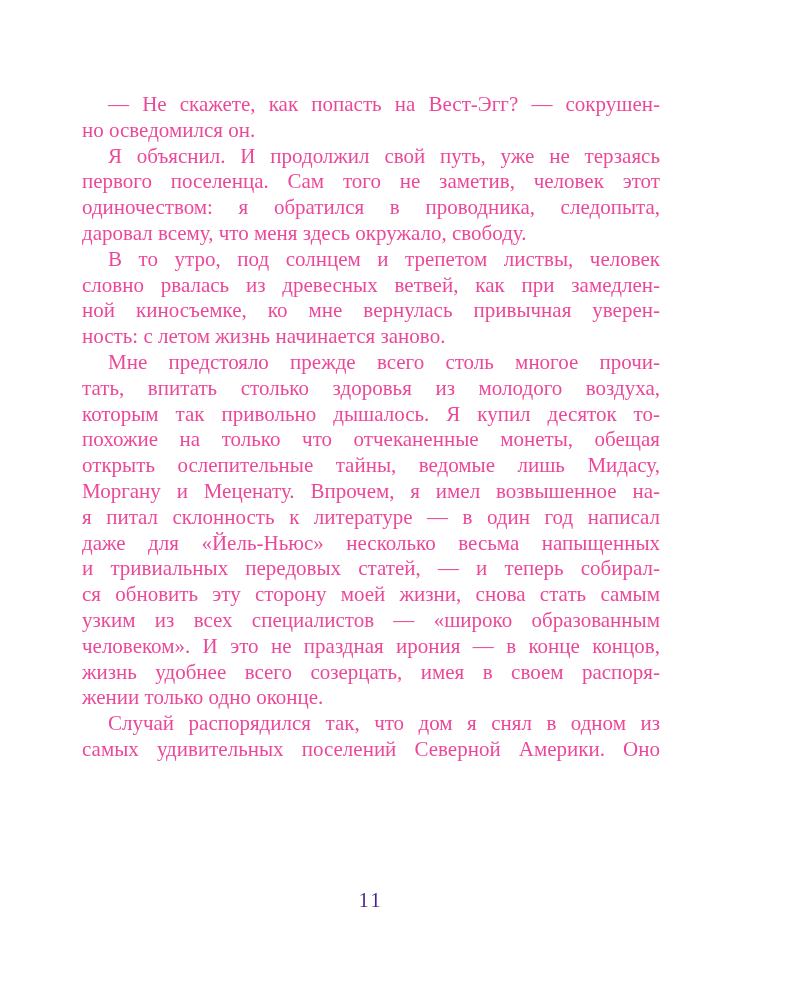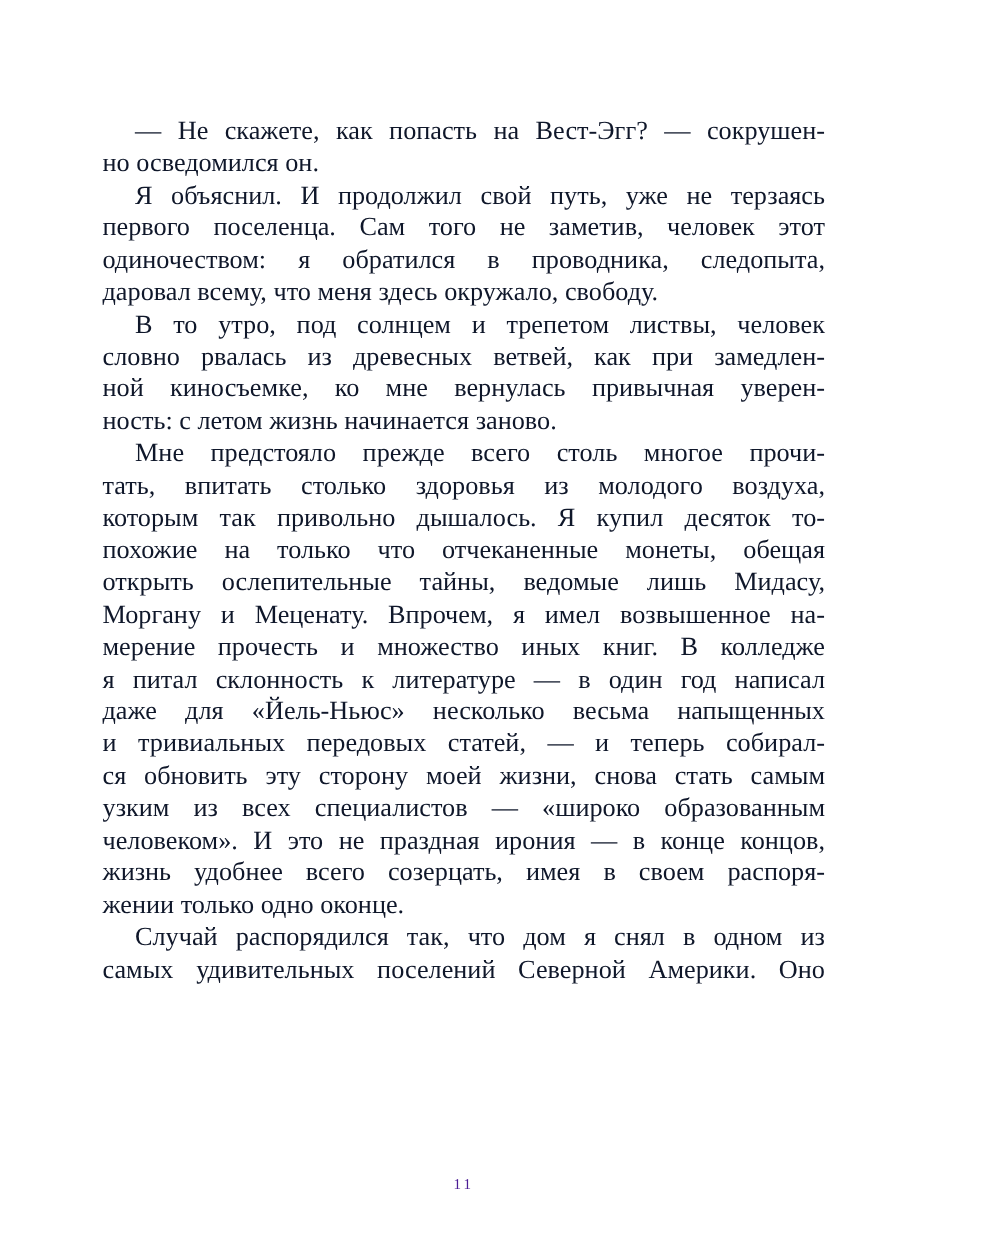--- a/index.html
+++ b/index.html
@@ -17,21 +17,21 @@
     position: relative;
     width: 800px;
     height: 1000px;
     background: #ffffff;
   }
   .text-block {
     position: absolute;
     left: 82px;
     top: 92px;
     width: 578px;
-    color: #0f172a;
+    color: #ec4899;
     font-size: 21px;
     line-height: 25.8px;
   }
   .paragraph {
     margin: 0;
     padding: 0;
   }
   .line {
     text-align: justify;
     text-align-last: justify;
@@ -45,24 +45,23 @@
   .line.para-last {
     text-align-last: left;
   }
   .page-number {
     position: absolute;
     left: 82px;
     top: 889px;
     width: 578px;
     text-align: center;
     color: #4c1d95;
-    font-size: 12px;
+    font-size: 20px;
     letter-spacing: 2.5px;
     line-height: 22px;
-    margin-top: 47px;
   }
 </style>
 </head>
 <body style="background: rgb(255, 255, 255);">
 
 <div class="page">
   <main class="text-block">
     <div id="paragraphs">
         <div class="paragraph">
           <div class="line para-first">—  Не скажете, как попасть на Вест-Эгг? — сокрушен-</div>
@@ -80,21 +79,20 @@
           <div class="line">ной киносъемке, ко мне вернулась привычная уверен-</div>
           <div class="line para-last">ность: с летом жизнь начинается заново.</div>
         </div>
         <div class="paragraph">
           <div class="line para-first">Мне предстояло прежде всего столь многое прочи-</div>
           <div class="line">тать, впитать столько здоровья из молодого воздуха,</div>
           <div class="line">которым так привольно дышалось. Я купил десяток то-</div>
           <div class="line">похожие на только что отчеканенные монеты, обещая</div>
           <div class="line">открыть ослепительные тайны, ведомые лишь Мидасу,</div>
           <div class="line">Моргану и Меценату. Впрочем, я имел возвышенное на-</div>
-          <div class="line">мерение прочесть и множество иных книг. В колледже</div>
           <div class="line">я питал склонность к литературе — в один год написал</div>
           <div class="line">даже для «Йель-Ньюс» несколько весьма напыщенных</div>
           <div class="line">и тривиальных передовых статей, — и теперь собирал-</div>
           <div class="line">ся обновить эту сторону моей жизни, снова стать самым</div>
           <div class="line">узким из всех специалистов — «широко образованным</div>
           <div class="line">человеком». И это не праздная ирония — в конце концов,</div>
           <div class="line">жизнь удобнее всего созерцать, имея в своем распоря-</div>
           <div class="line para-last">жении только одно оконце.</div>
         </div>
         <div class="paragraph">

